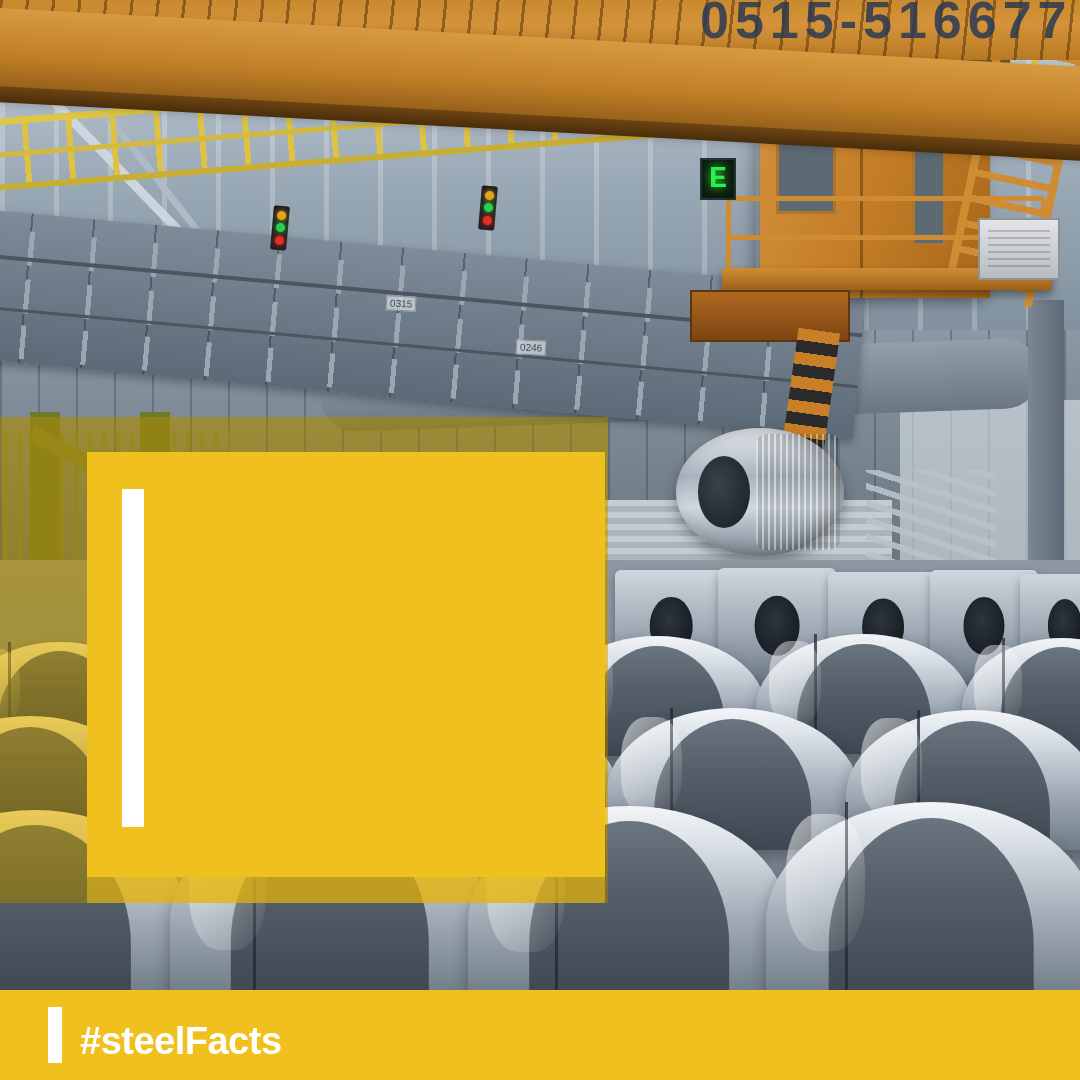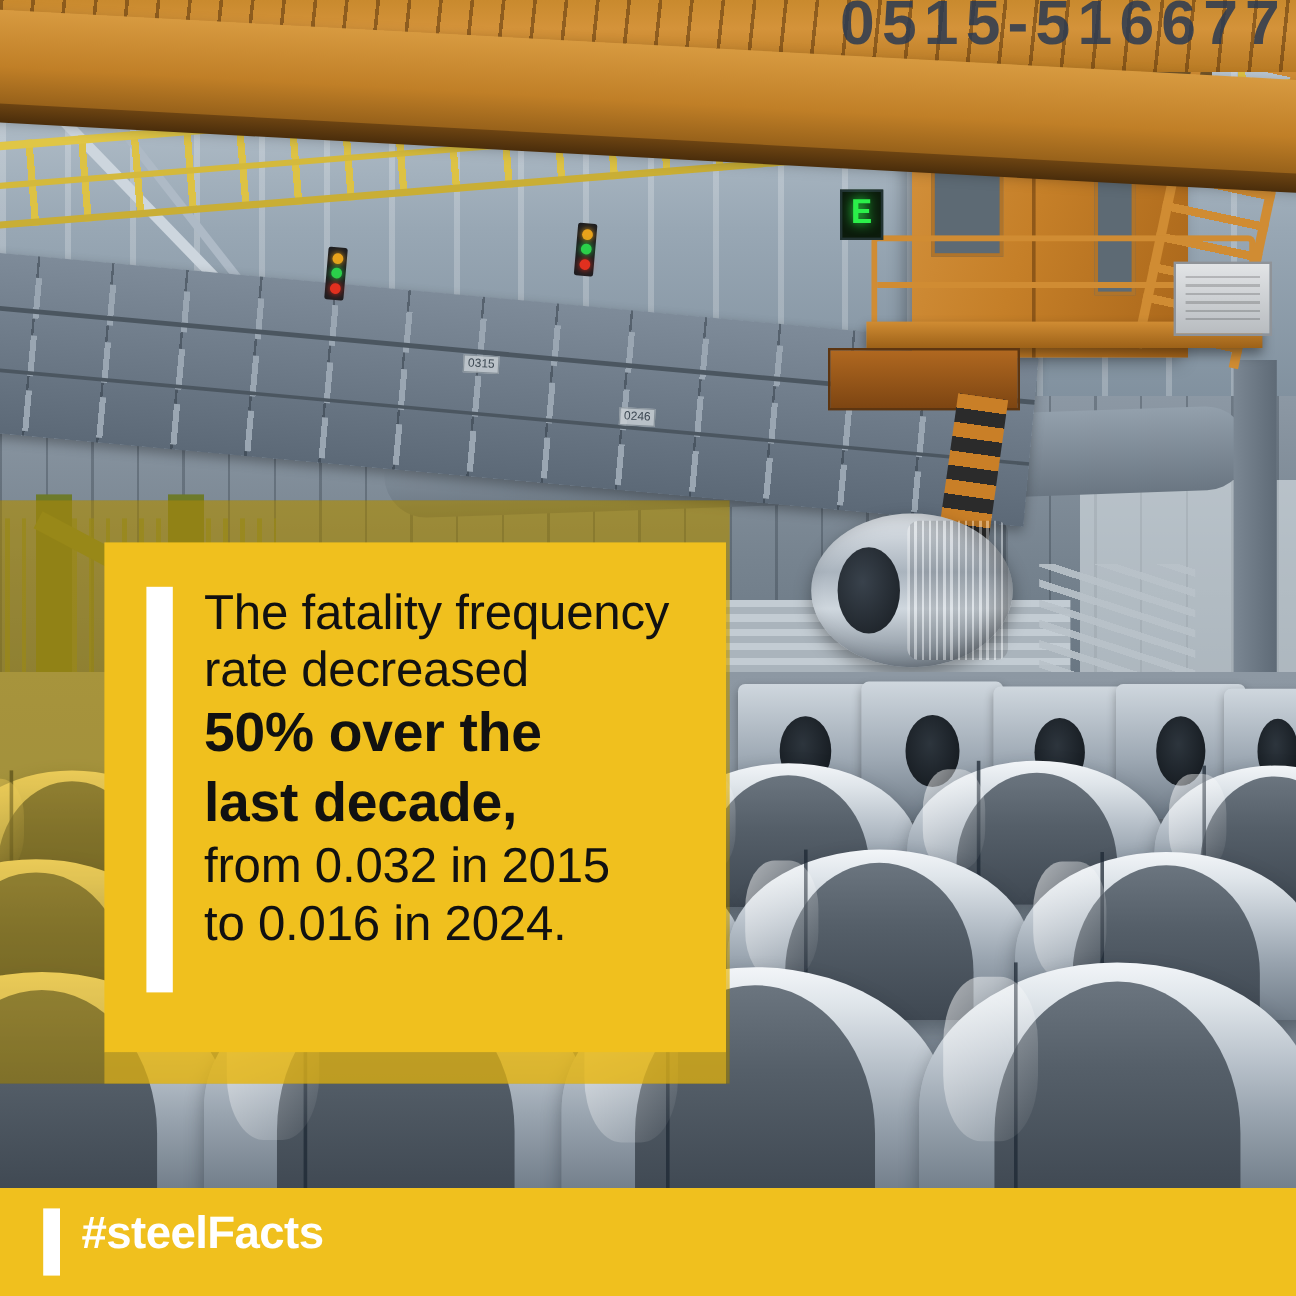--- a/index.html
+++ b/index.html
@@ -175,21 +175,21 @@
   .callout-foot{position:absolute;left:87px;top:877px;width:518px;height:26px;background:#F0C01E;opacity:.55;}
   .accent-bar{position:absolute;left:122px;top:489px;width:22px;height:338px;background:#ffffff;}
   .callout-text{position:absolute;left:170px;top:487px;width:420px;color:#111111;
     font-size:41px;line-height:1.16;letter-spacing:-0.2px;}
   .callout-text .ln{display:block;white-space:nowrap;}
   .callout-text .big{font-weight:bold;font-size:46px;line-height:1.26;}
 
   
   .brandbar{position:absolute;left:0;top:990px;width:1080px;height:90px;background:#F0C01E;
     display:flex;align-items:center;}
-  .brand-left{display:flex;align-items:flex-start;margin-left:36px;}
+  .brand-left{display:flex;align-items:flex-end;margin-left:48px;}
   .brand-tick{width:14px;height:56px;background:#ffffff;margin-right:18px;}
   .hashtag{color:#ffffff;font-size:38px;font-weight:bold;letter-spacing:-0.5px;}
   .brand-right{margin-left:auto;margin-right:42px;color:#ffffff;font-size:38px;
     font-weight:bold;letter-spacing:-0.3px;}
 </style>
 </head>
 <body>
 
 <div id="stage">
 
@@ -375,28 +375,20 @@
     <div class="girder-main-edge"></div>
 
     <div class="tint"></div>
     <div class="tint2"></div>
   </div>
 
   <div class="callout-foot"></div>
   <div class="callout">
     <div class="accent-bar" style="left:35px;top:37px;"></div>
   </div>
-  <div class="callout-text">
-    <span class="ln">The fatality frequency</span>
-    <span class="ln">rate decreased</span>
-    <span class="ln big">50% over the</span>
-    <span class="ln big">last decade,</span>
-    <span class="ln">from 0.032 in 2015</span>
-    <span class="ln">to 0.016 in 2024.</span>
-  </div>
 
   <div class="brandbar">
     <div class="brand-left">
       <div class="brand-tick"></div>
       <div class="hashtag">#steelFacts</div>
     </div>
   </div>
 
 </div>
 

